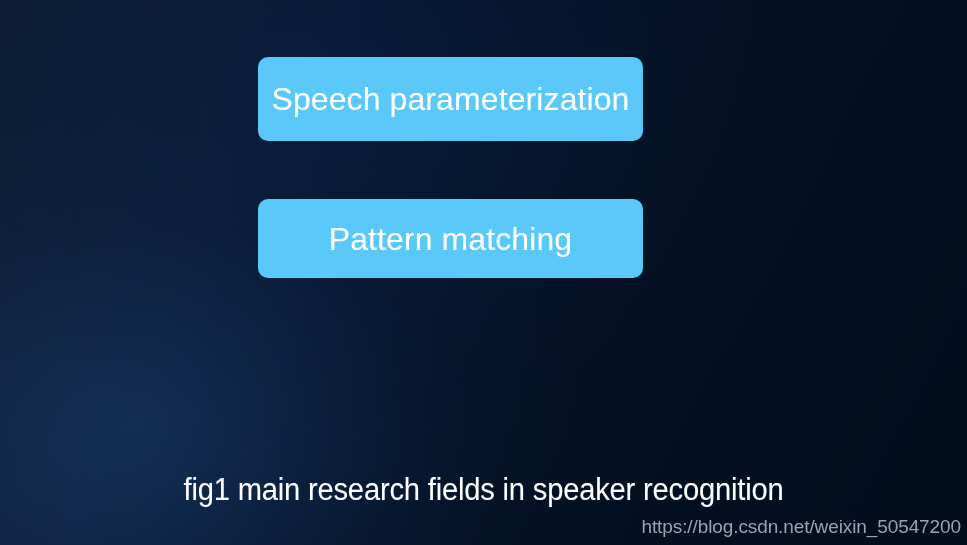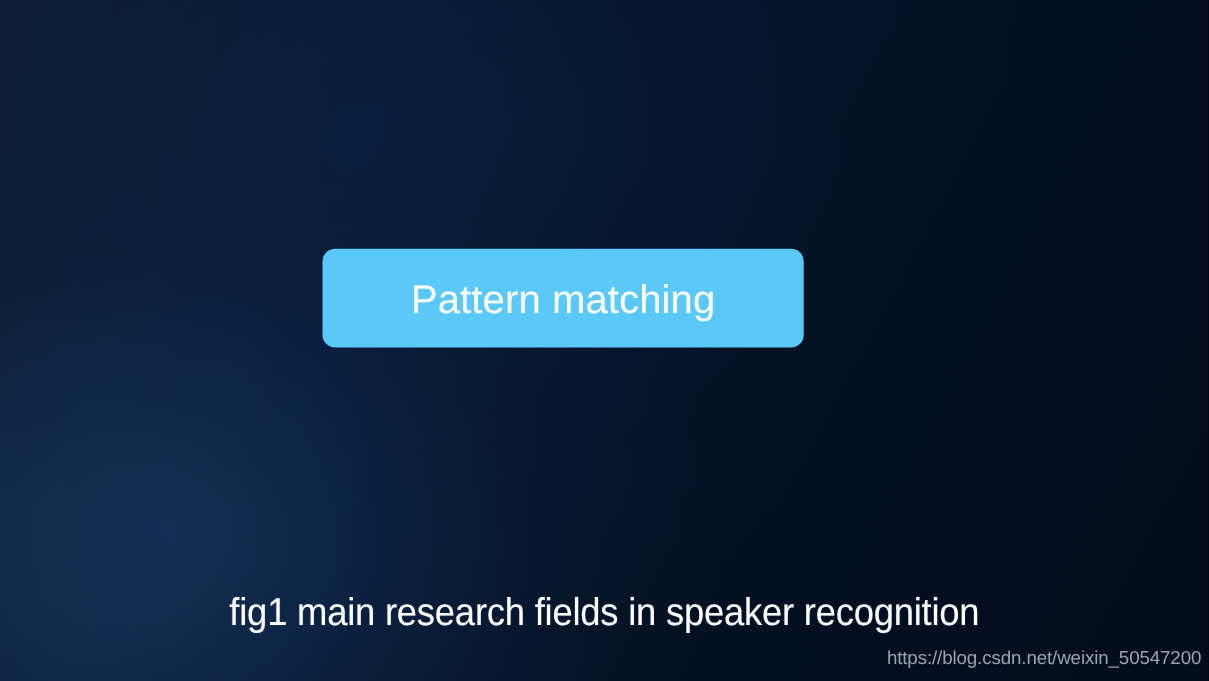--- a/index.html
+++ b/index.html
@@ -73,34 +73,37 @@
     text-shadow: 0 0 1px rgba(200,220,255,0.35);
     z-index: 3;
     user-select: none;
   }
 
   #watermark {
     position: absolute;
     right: 6px;
     top: 518px;
     color: #a6b0ba;
-    font-size: 15px;
+    font-size: 19px;
     line-height: 18px;
     letter-spacing: -0.1px;
     opacity: 0.92;
     z-index: 4;
     user-select: none;
     text-align: right;
   }
 </style>
 </head>
 <body>
 
 <div id="slide">
 
+  <div class="node-box" id="box-speech" style="background:#5bc8fa;">
+    <span class="node-label">Speech parameterization</span>
+  </div>
 
   <div class="node-box" id="box-pattern" style="background:#5bc8fa;">
     <span class="node-label">Pattern matching</span>
   </div>
 
 
   <div id="caption">fig1 main research fields in speaker recognition</div>
 
   <div id="watermark">https://blog.csdn.net/weixin_50547200</div>
 

